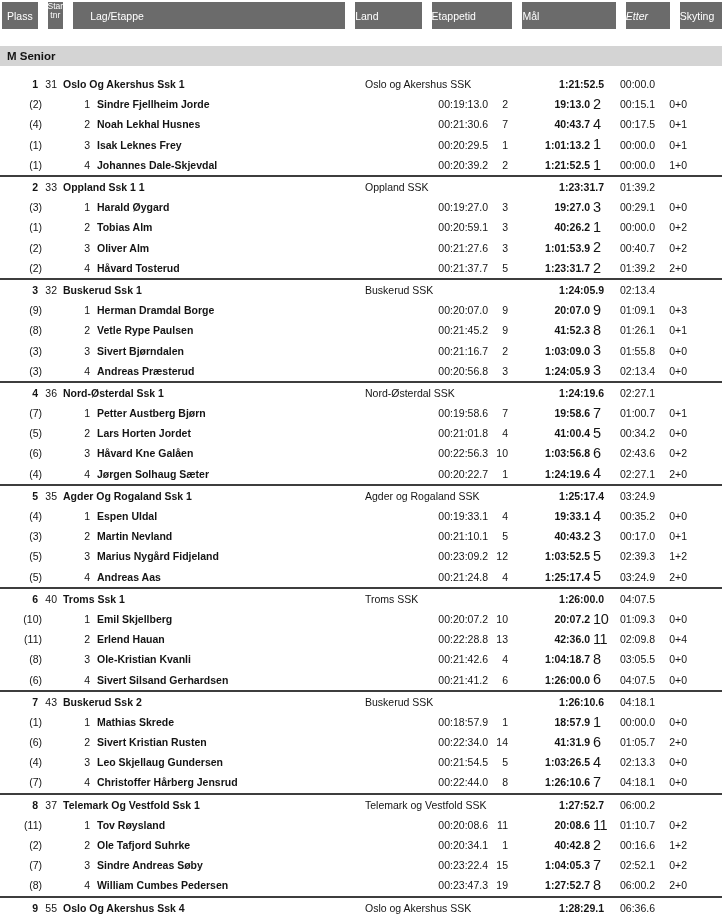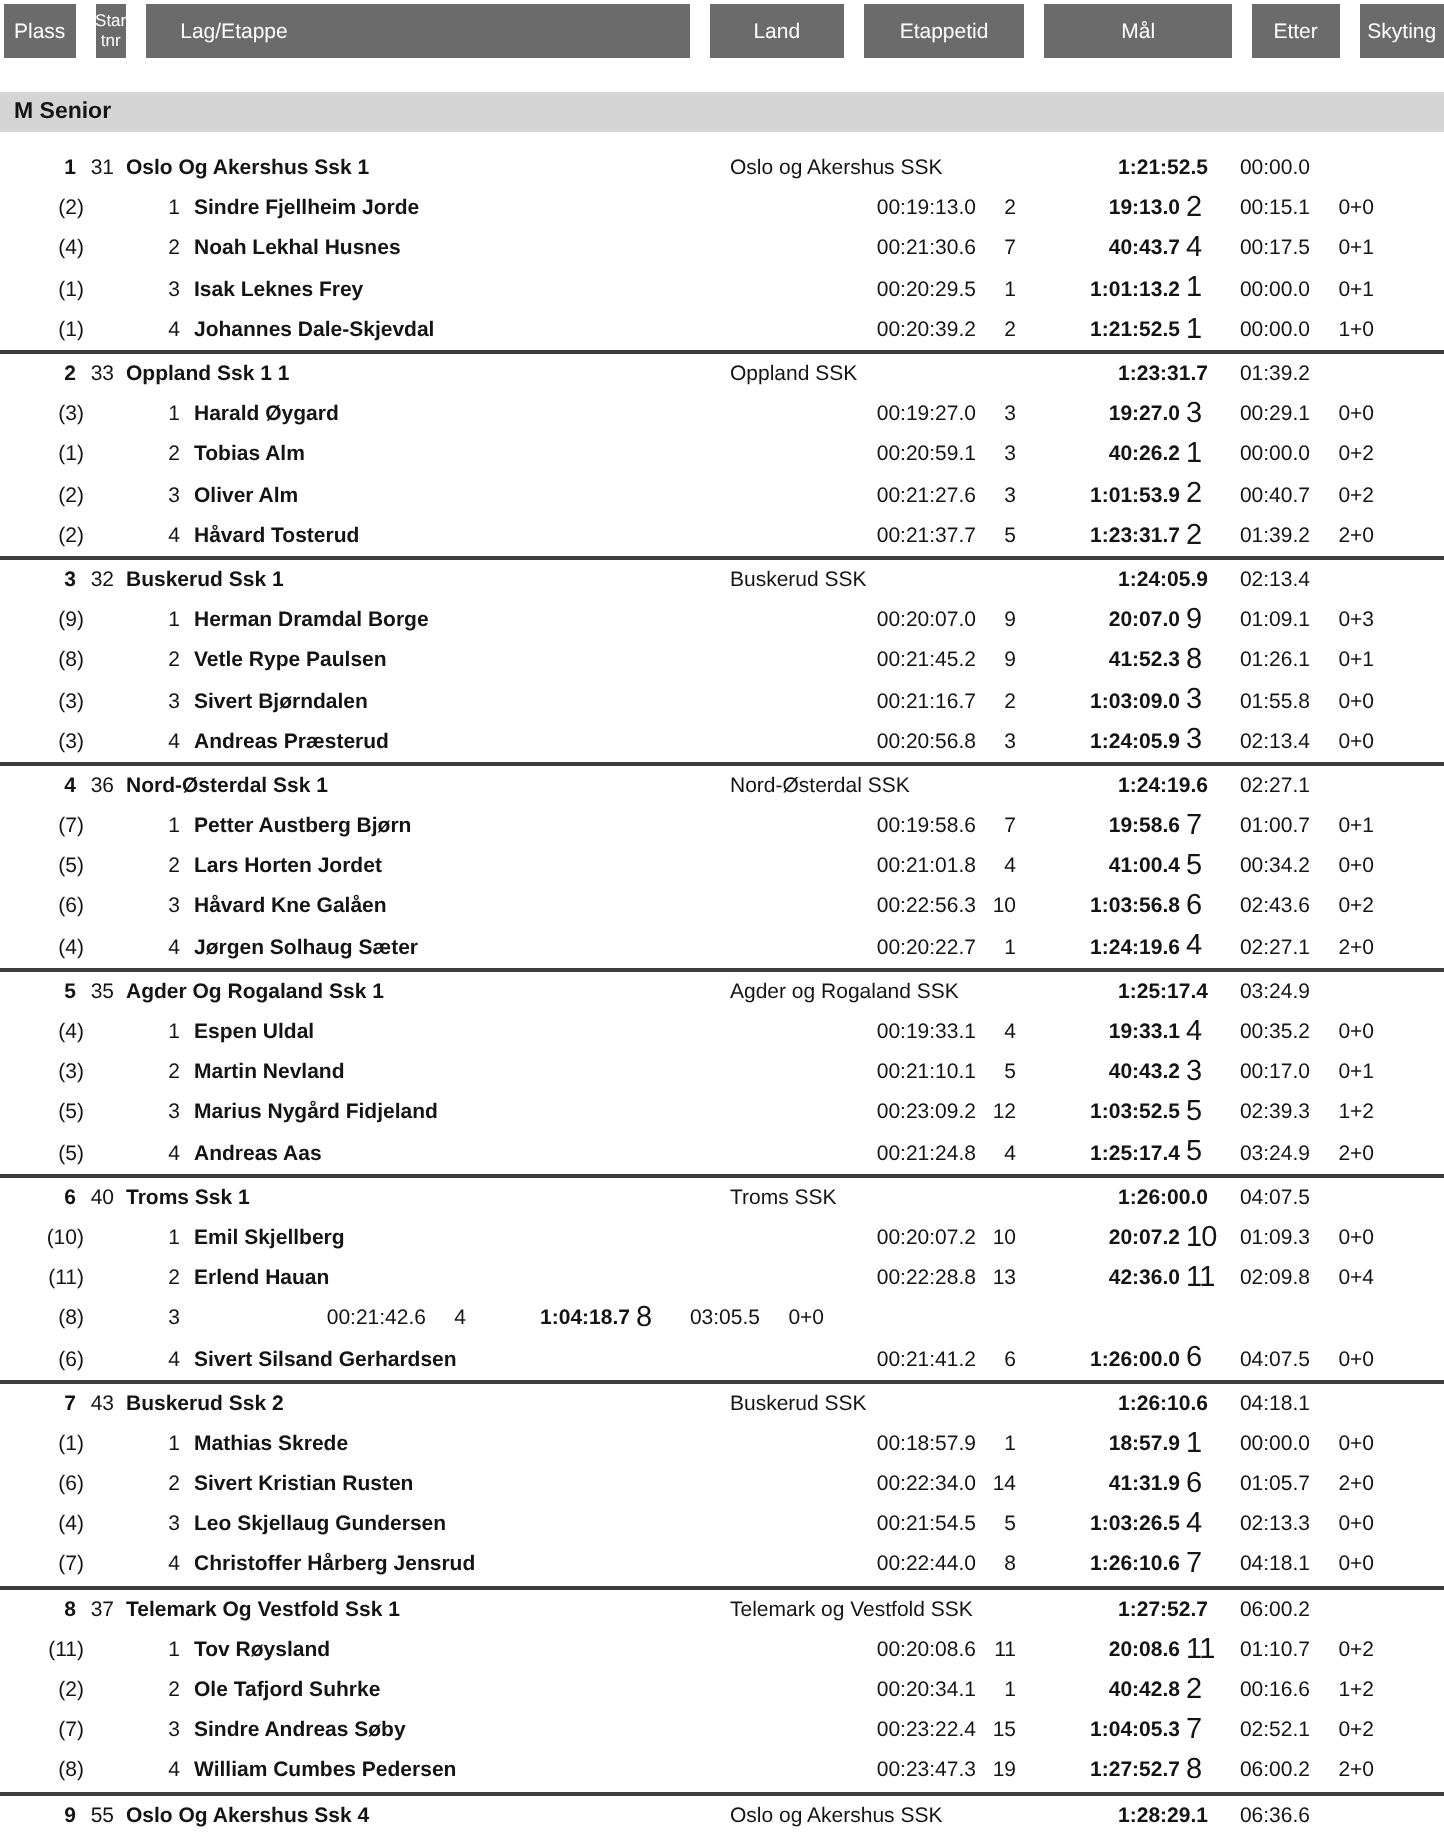--- a/index.html
+++ b/index.html
@@ -8,28 +8,28 @@
     --line:#3d3d3d;
     --text:#141414;
   }
   *{margin:0;padding:0;box-sizing:border-box;}
   html,body{background:#fff;}
   body{font-family:"Liberation Sans","DejaVu Sans",sans-serif;color:var(--text);}
   .page{position:relative;width:722px;height:922px;background:#fff;overflow:hidden;}
 
   
   .thead{display:flex;margin-top:2px;padding-left:2px;height:27px;gap:10px;}
-  .hc{background:var(--header_bg);color:#fff;font-size:10.5px;display:flex;align-items:center;justify-content:center;height:27px;}
+  .hc{background:var(--header_bg);color:#fff;font-size:10.5px;display:flex;align-items:center;justify-content:flex-start;height:27px;}
   .hc.c-plass{width:39px;justify-content:flex-start;padding-left:5px;}
   .hc.c-startnr{width:17px;font-size:8.5px;line-height:1.1;text-align:center;flex-direction:column;}
   .hc.c-lag{width:301px;justify-content:flex-start;padding-left:17px;}
   .hc.c-land{width:74px;}
   .hc.c-etappetid{width:90px;}
   .hc.c-maal{width:104px;}
-  .hc.c-etter{width:49px;}
+  .hc.c-etter{width:49px;font-style:italic;}
   .hc.c-skyting{width:47px;}
 
   
   .band{margin-top:17px;height:20px;background:var(--band_bg);display:flex;align-items:center;padding-left:7px;font-size:11.5px;font-weight:700;}
 
   
   #teams{margin-top:8px;}
   .team-block{padding:0;}
   .team-block + .team-block{border-top:2px solid var(--line);}
   .row{display:flex;align-items:center;height:20.2px;font-size:10.5px;white-space:nowrap;}
@@ -409,20 +409,21 @@
     <div class="c erank">13</div>
     <div class="c maal b">42:36.0</div>
     <div class="c bigrank">11</div>
     <div class="c etter">02:09.8</div>
     <div class="c skyting">0+4</div>
   </div>
 
   <div class="row leg-row">
     <div class="c plass">(8)</div>
     <div class="c legnr">3</div>
+    <div class="c name b">Ole-Kristian Kvanli</div>
     <div class="c etime">00:21:42.6</div>
     <div class="c erank">4</div>
     <div class="c maal b">1:04:18.7</div>
     <div class="c bigrank">8</div>
     <div class="c etter">03:05.5</div>
     <div class="c skyting">0+0</div>
   </div>
 
   <div class="row leg-row">
     <div class="c plass">(6)</div>

